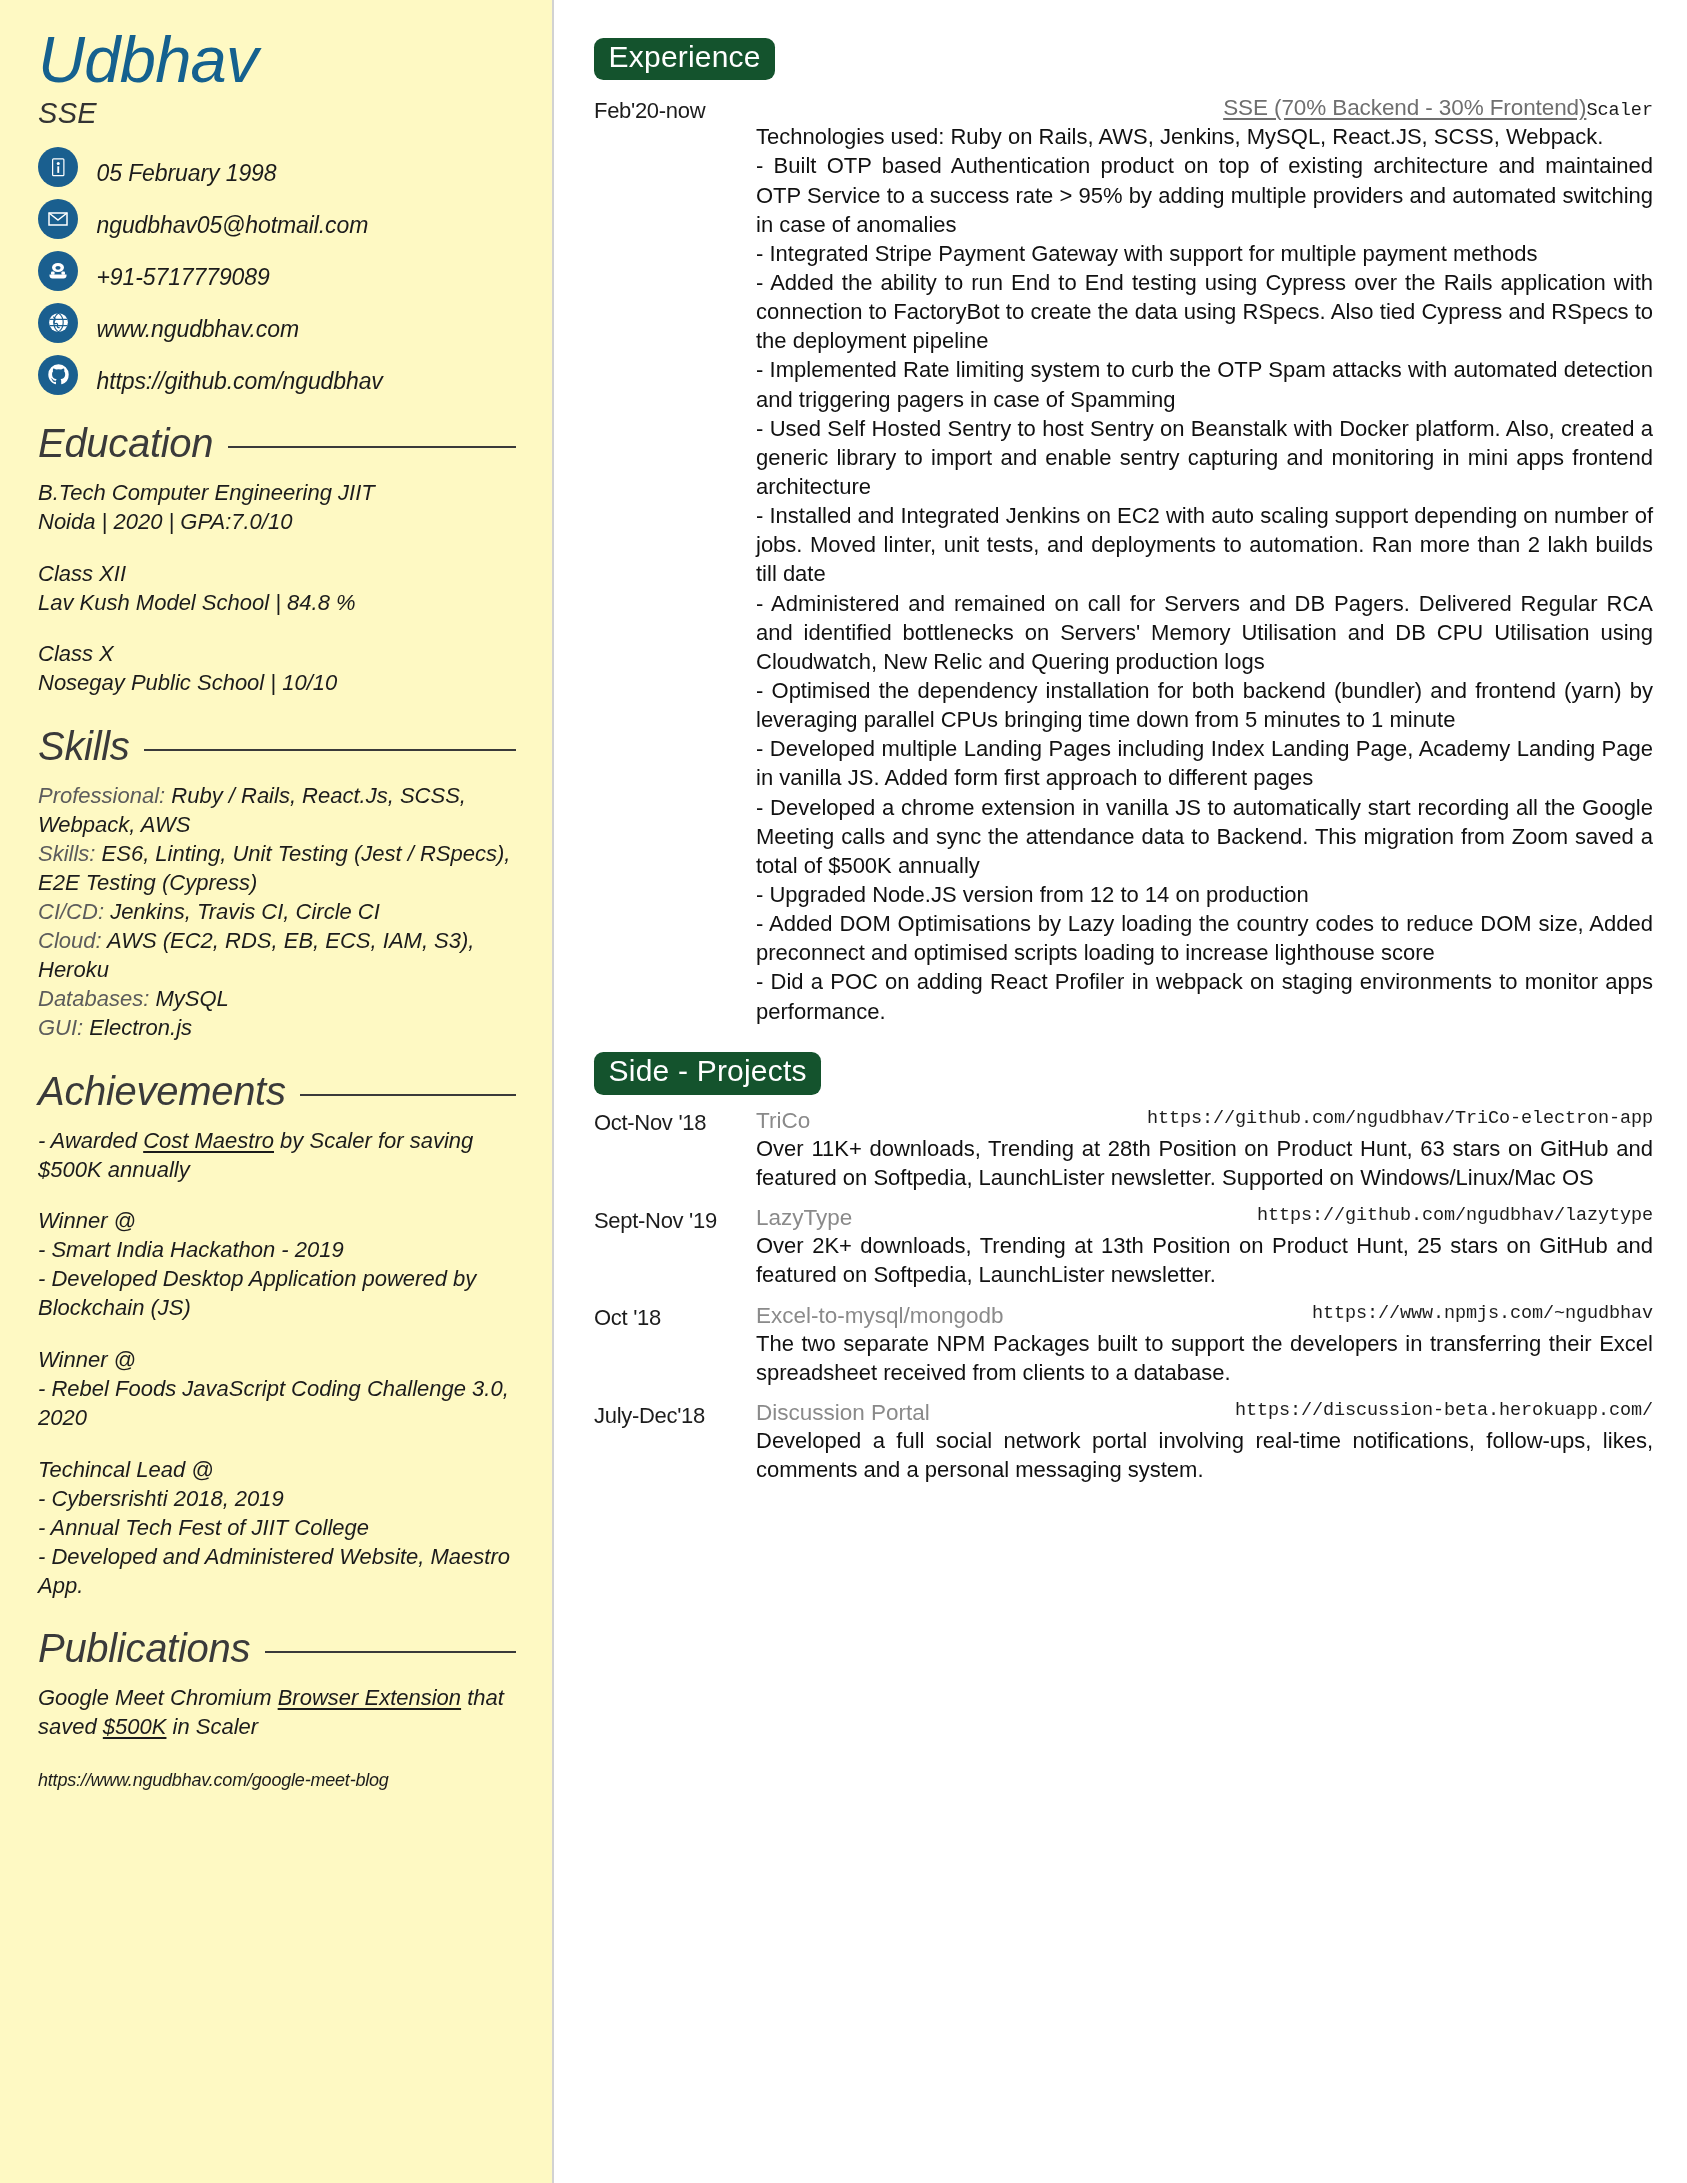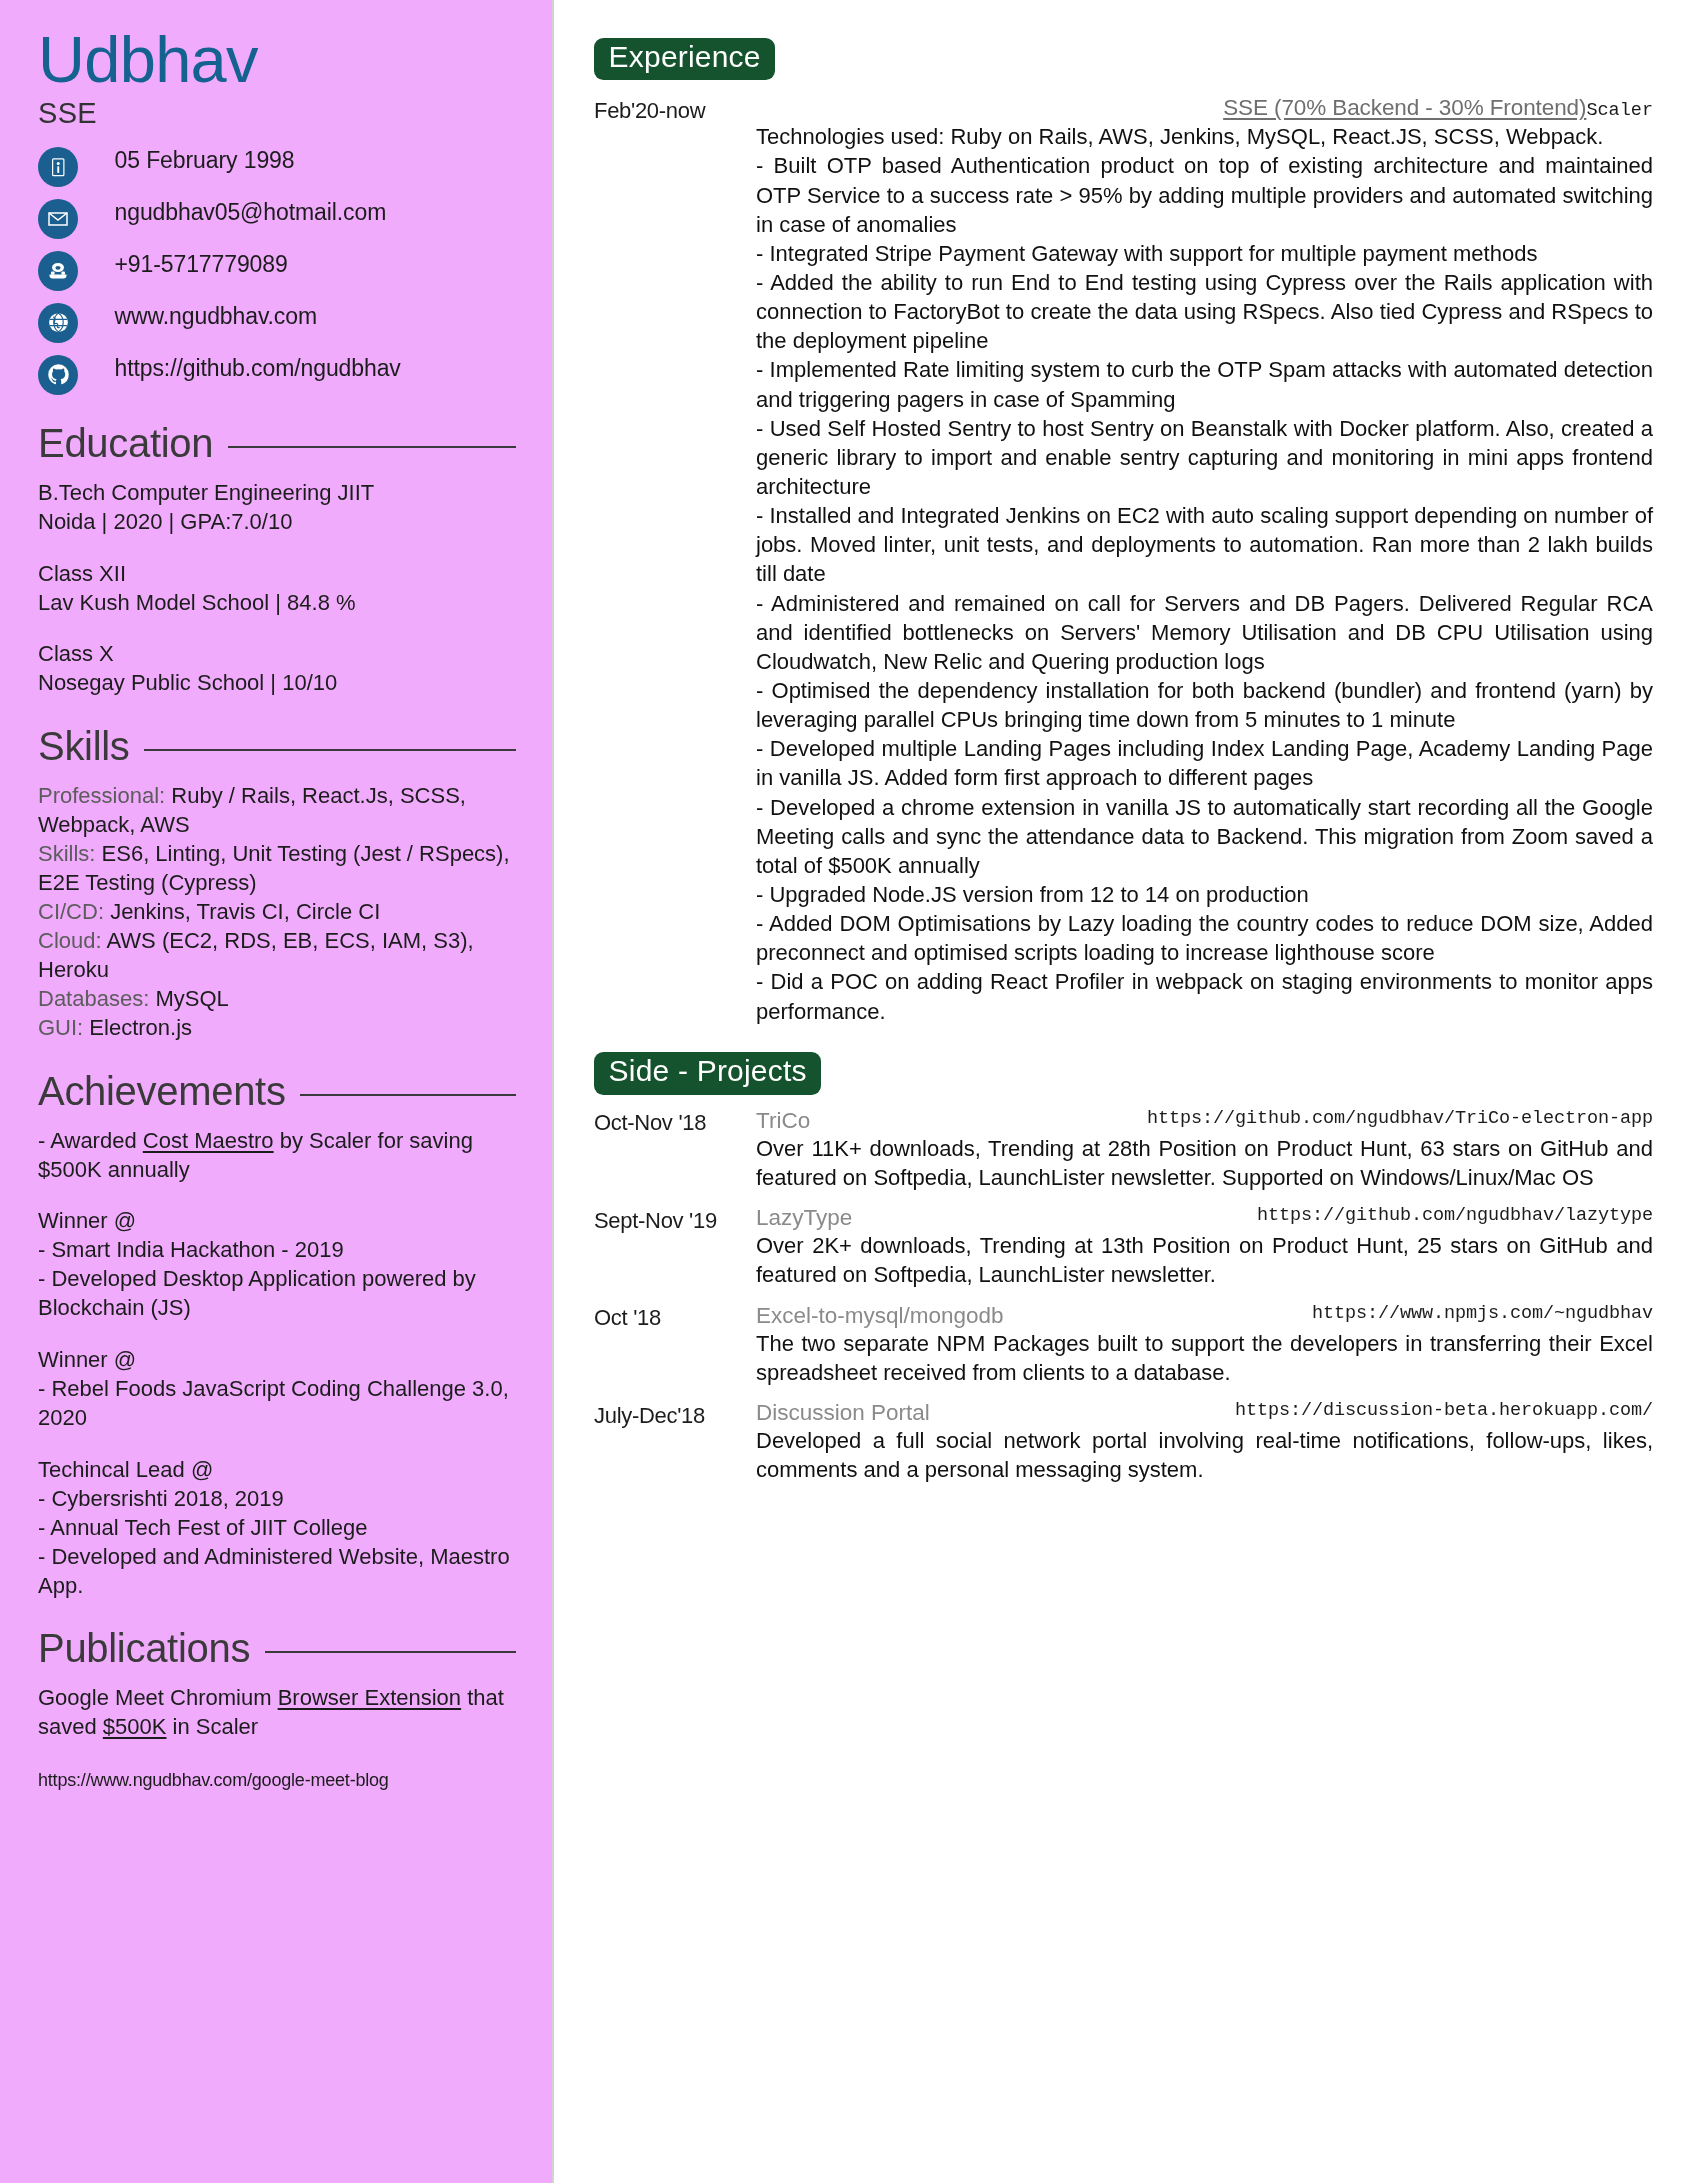--- a/index.html
+++ b/index.html
@@ -9,44 +9,44 @@
     background: #ffffff;
     color: #1a1a1a;
     display: flex;
     overflow: hidden;
   }
 
   
   #sidebar {
     width: 554px;
     min-width: 554px;
-    background: #f0abfc;
+    background: #fef9c3;
     border-right: 2px solid #d2d2d2;
     padding: 26.5px 36px 26.5px 38px;
+    font-style: italic;
   }
   .name {
     font-size: 65px;
     font-weight: 400;
     color: #15618f;
     line-height: 1.02;
     letter-spacing: -0.7px;
   }
   .role {
     font-size: 29px;
     color: #333333;
     margin-top: 4px;
     margin-bottom: 17px;
     letter-spacing: 0.3px;
   }
 
   .contact-row {
     display: flex;
-    align-items: flex-start;
+    align-items: flex-end;
     margin-bottom: 12px;
-    gap: 18px;
   }
   .cicon {
     width: 40px; height: 40px; min-width: 40px;
     border-radius: 50%;
     background: #1a5f8f;
     display: flex; align-items: center; justify-content: center;
     margin-right: 18.5px;
   }
   .cicon svg { display: block; }
   .ctext { font-size: 23px; color: #1c1c1c; letter-spacing: -0.1px; }

